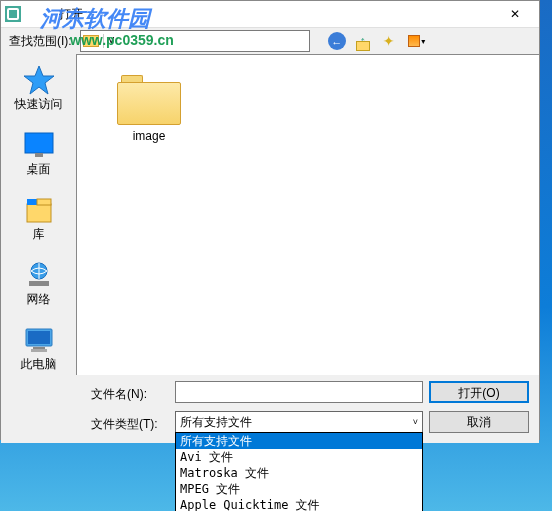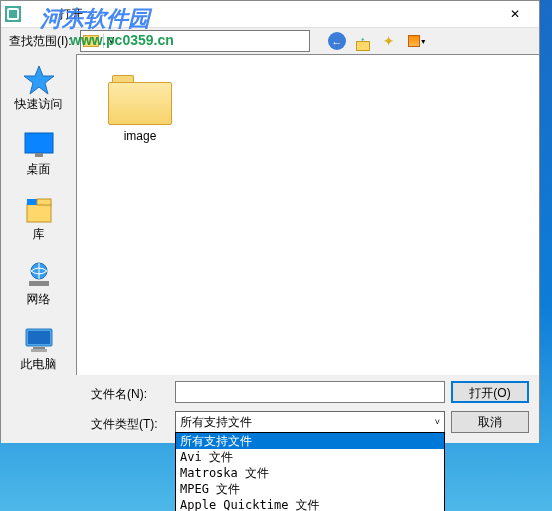--- a/index.html
+++ b/index.html
@@ -24,29 +24,29 @@
 .ico-up::after { content: ''; position: absolute; bottom: -1px; left: 2px; width: 12px; height: 8px; background: #ffd76a; border: 1px solid #c4a020; }
 .ico-new::before { content: '✦'; color: #d8b020; font-size: 14px; }
 .ico-view { width: 22px; display: flex; }
 .ico-view .grid { width: 12px; height: 12px; background: linear-gradient(#ff8c00,#ffb84d); border: 1px solid #c06010; }
 .ico-view .arr { font-size: 8px; margin-left: 1px; }
 .mainrow { flex: 1; display: flex; }
 .sidebar { width: 75px; background: #f0f0f0; display: flex; flex-direction: column; align-items: center; padding-top: 10px; gap: 14px; }
 .sb-item { display: flex; flex-direction: column; align-items: center; gap: 2px; cursor: pointer; padding: 2px; }
 .sb-item .ico { width: 32px; height: 28px; display: flex; align-items: center; justify-content: center; }
 .content { flex: 1; background: #fff; border: 1px solid #888; border-right: none; border-bottom: none; position: relative; padding: 6px; }
-.folder-item { position: absolute; top: 20px; left: 31px; display: flex; flex-direction: column; align-items: center; gap: 4px; cursor: pointer; }
+.folder-item { position: absolute; top: 20px; left: 40px; display: flex; flex-direction: column; align-items: center; gap: 4px; cursor: pointer; }
 .folder-item .fi-ico { width: 64px; height: 50px; position: relative; }
 .folder-item .fi-ico .tab { position: absolute; top: 0; left: 4px; width: 22px; height: 8px; background: #f5d77a; border-radius: 2px 2px 0 0; border: 1px solid #d4a030; border-bottom: none; }
 .folder-item .fi-ico .body { position: absolute; top: 7px; left: 0; width: 64px; height: 43px; background: linear-gradient(#fde9a8, #f7d36b); border: 1px solid #d4a030; border-radius: 2px; }
 .bottom { padding: 6px 10px 10px 90px; display: flex; flex-direction: column; gap: 8px; background: #f0f0f0; }
 .brow { display: flex; align-items: flex-end; gap: 6px; }
 .brow .blbl { width: 78px; }
 .brow input[type=text] { flex: 1; height: 22px; border: 1px solid #7a7a7a; padding: 0 4px; background: #fff; }
-.brow .btn { width: 78px; height: 22px; border: 1px solid #7a7a7a; background: #e1e1e1; cursor: pointer; text-align: center; line-height: 20px; }
+.brow .btn { width: 100px; height: 22px; border: 1px solid #7a7a7a; background: #e1e1e1; cursor: pointer; text-align: center; line-height: 20px; }
 .brow .btn.default { border: 2px solid #0078d7; }
 .combo { flex: 1; position: relative; }
 .combo .combo-display { height: 22px; border: 1px solid #666; background: #fff; display: flex; align-items: center; padding: 0 4px; cursor: pointer; }
 .combo .combo-display .cv { flex: 1; font-family: SimSun, monospace; }
 .combo .combo-display .car { font-size: 9px; }
 .combo .dd-list { position: absolute; top: 21px; left: 0; right: 0; background: #fff; border: 1px solid #000; z-index: 100; }
 .combo .dd-list .opt { padding: 1px 4px; font-family: SimSun, monospace; font-size: 12px; line-height: 14px; cursor: pointer; }
 .combo .dd-list .opt.hl { background: #0078d7; color: #fff; }
 .watermark { position: absolute; top: 4px; left: 40px; pointer-events: none; z-index: 200; opacity: 0.95; }
 .watermark .wm1 { color: #3b82f6; font-size: 22px; font-weight: bold; font-style: italic; }

